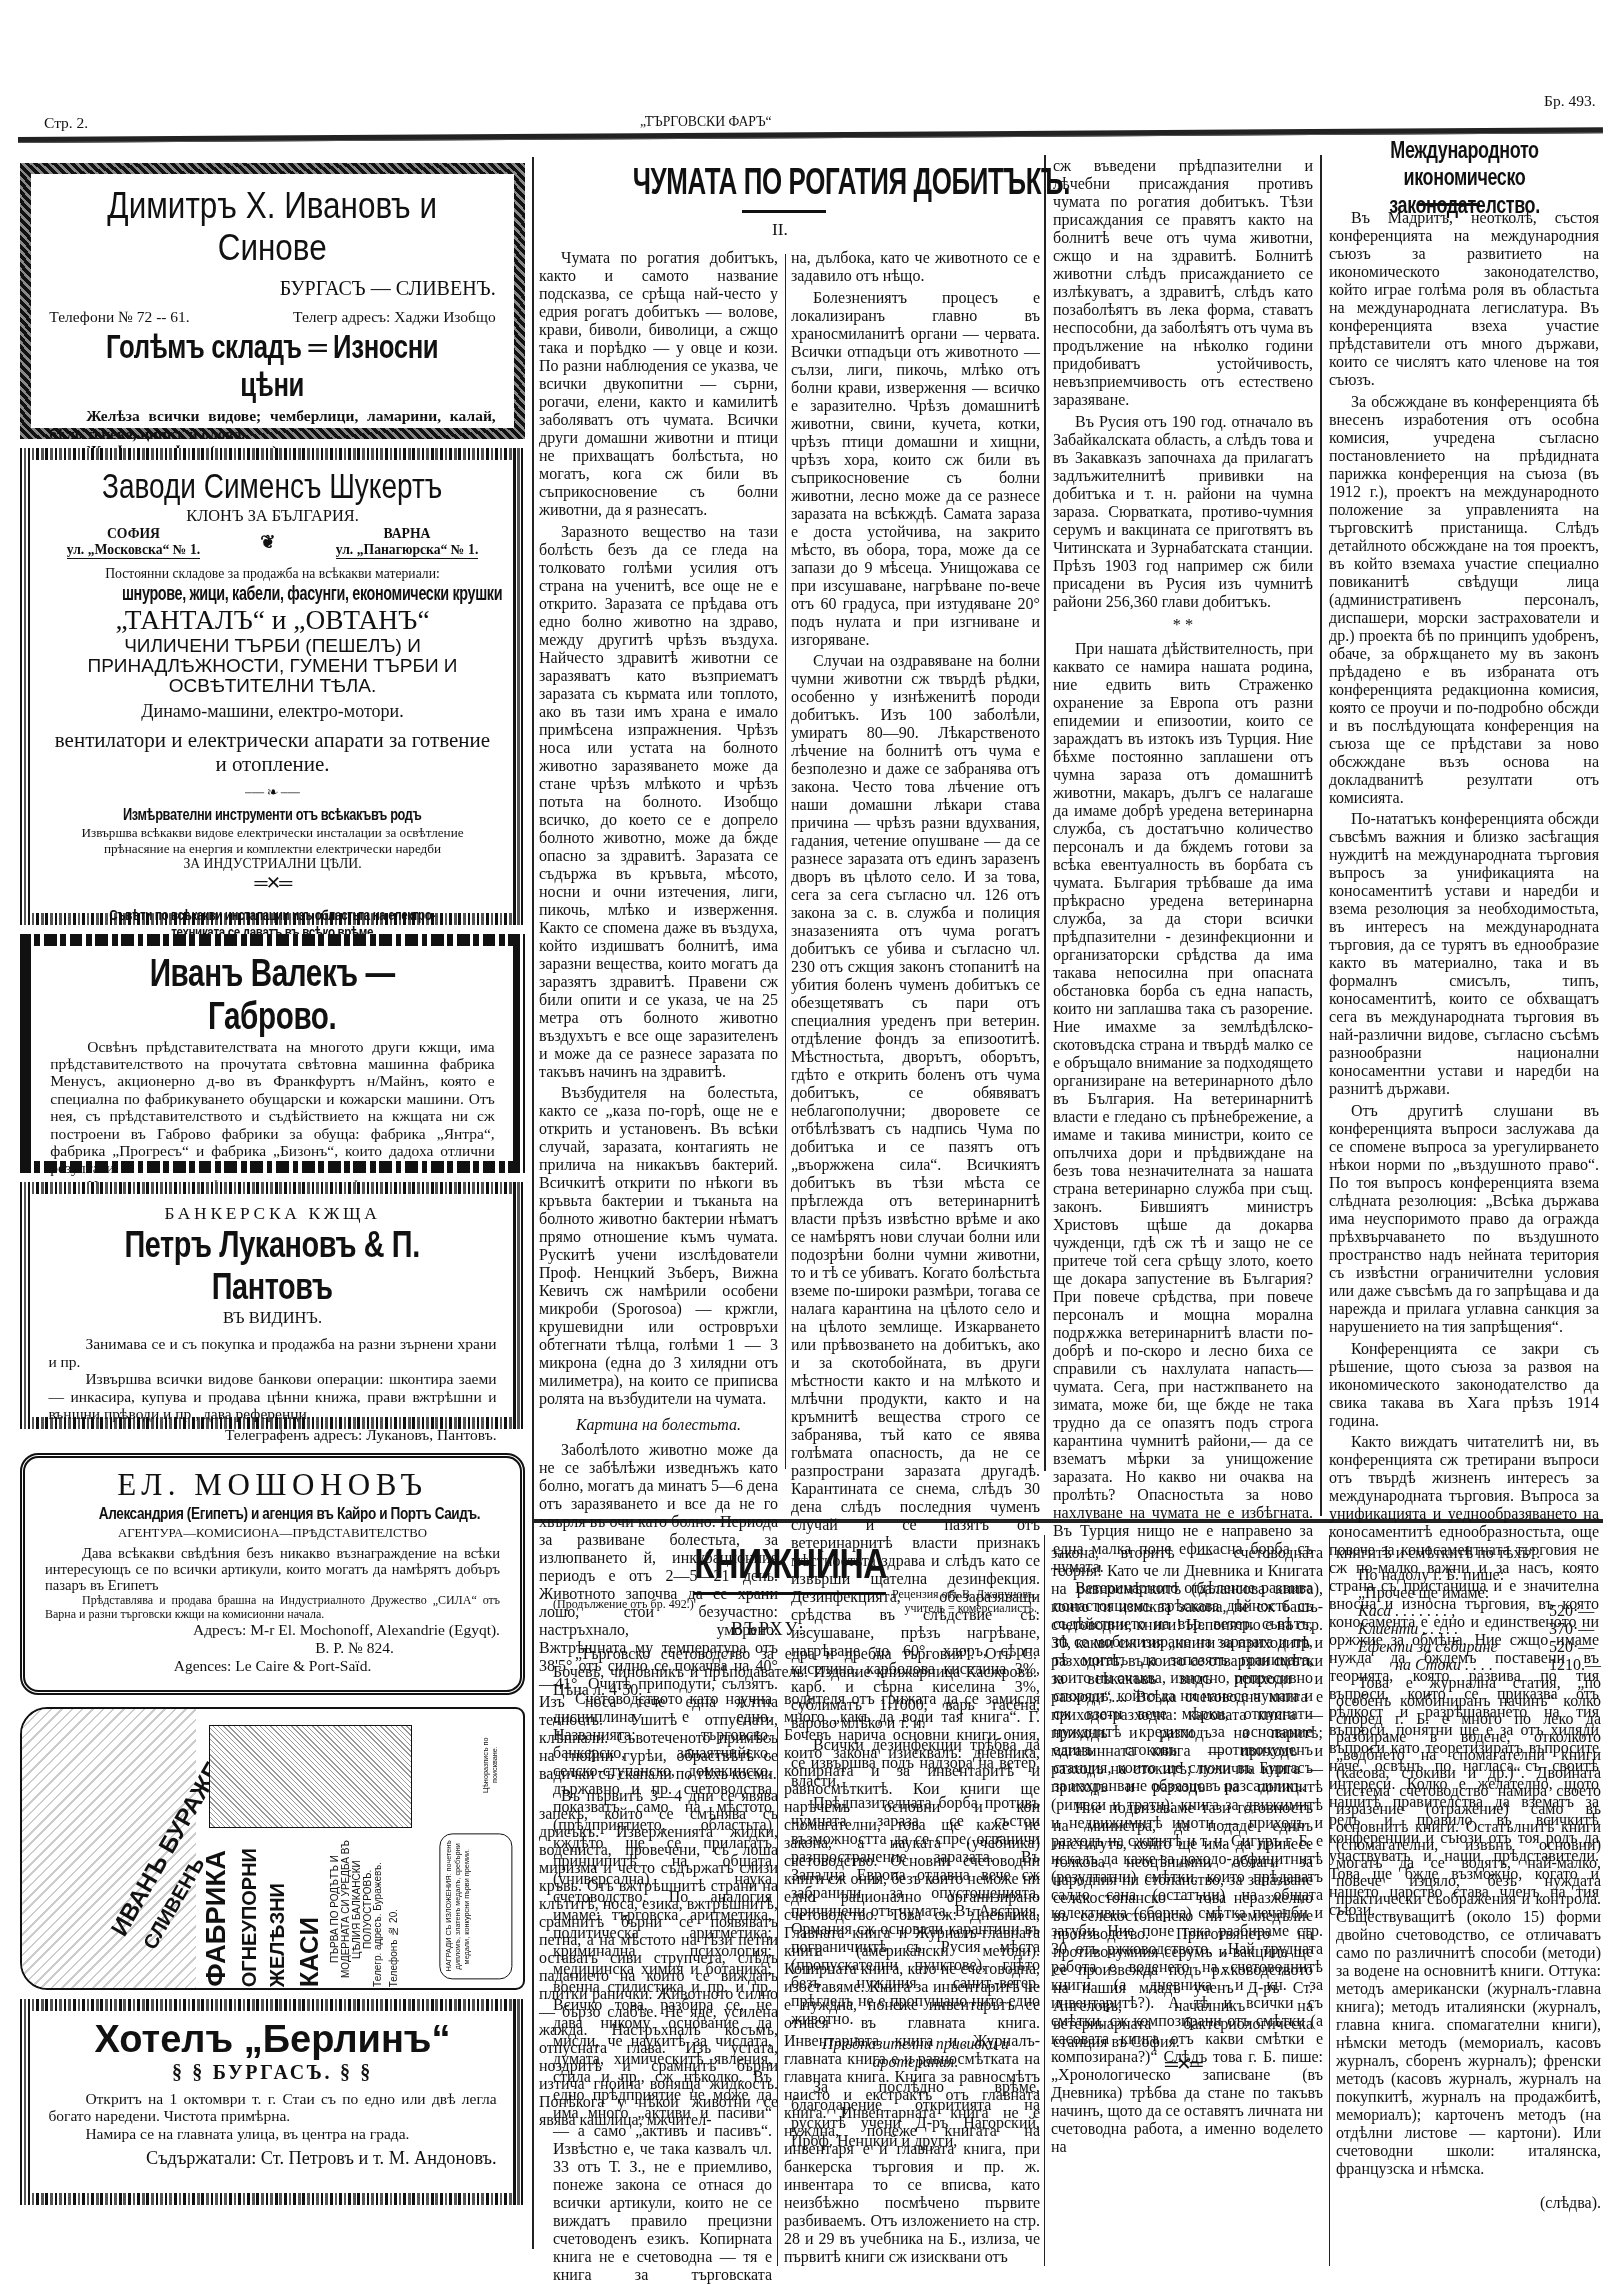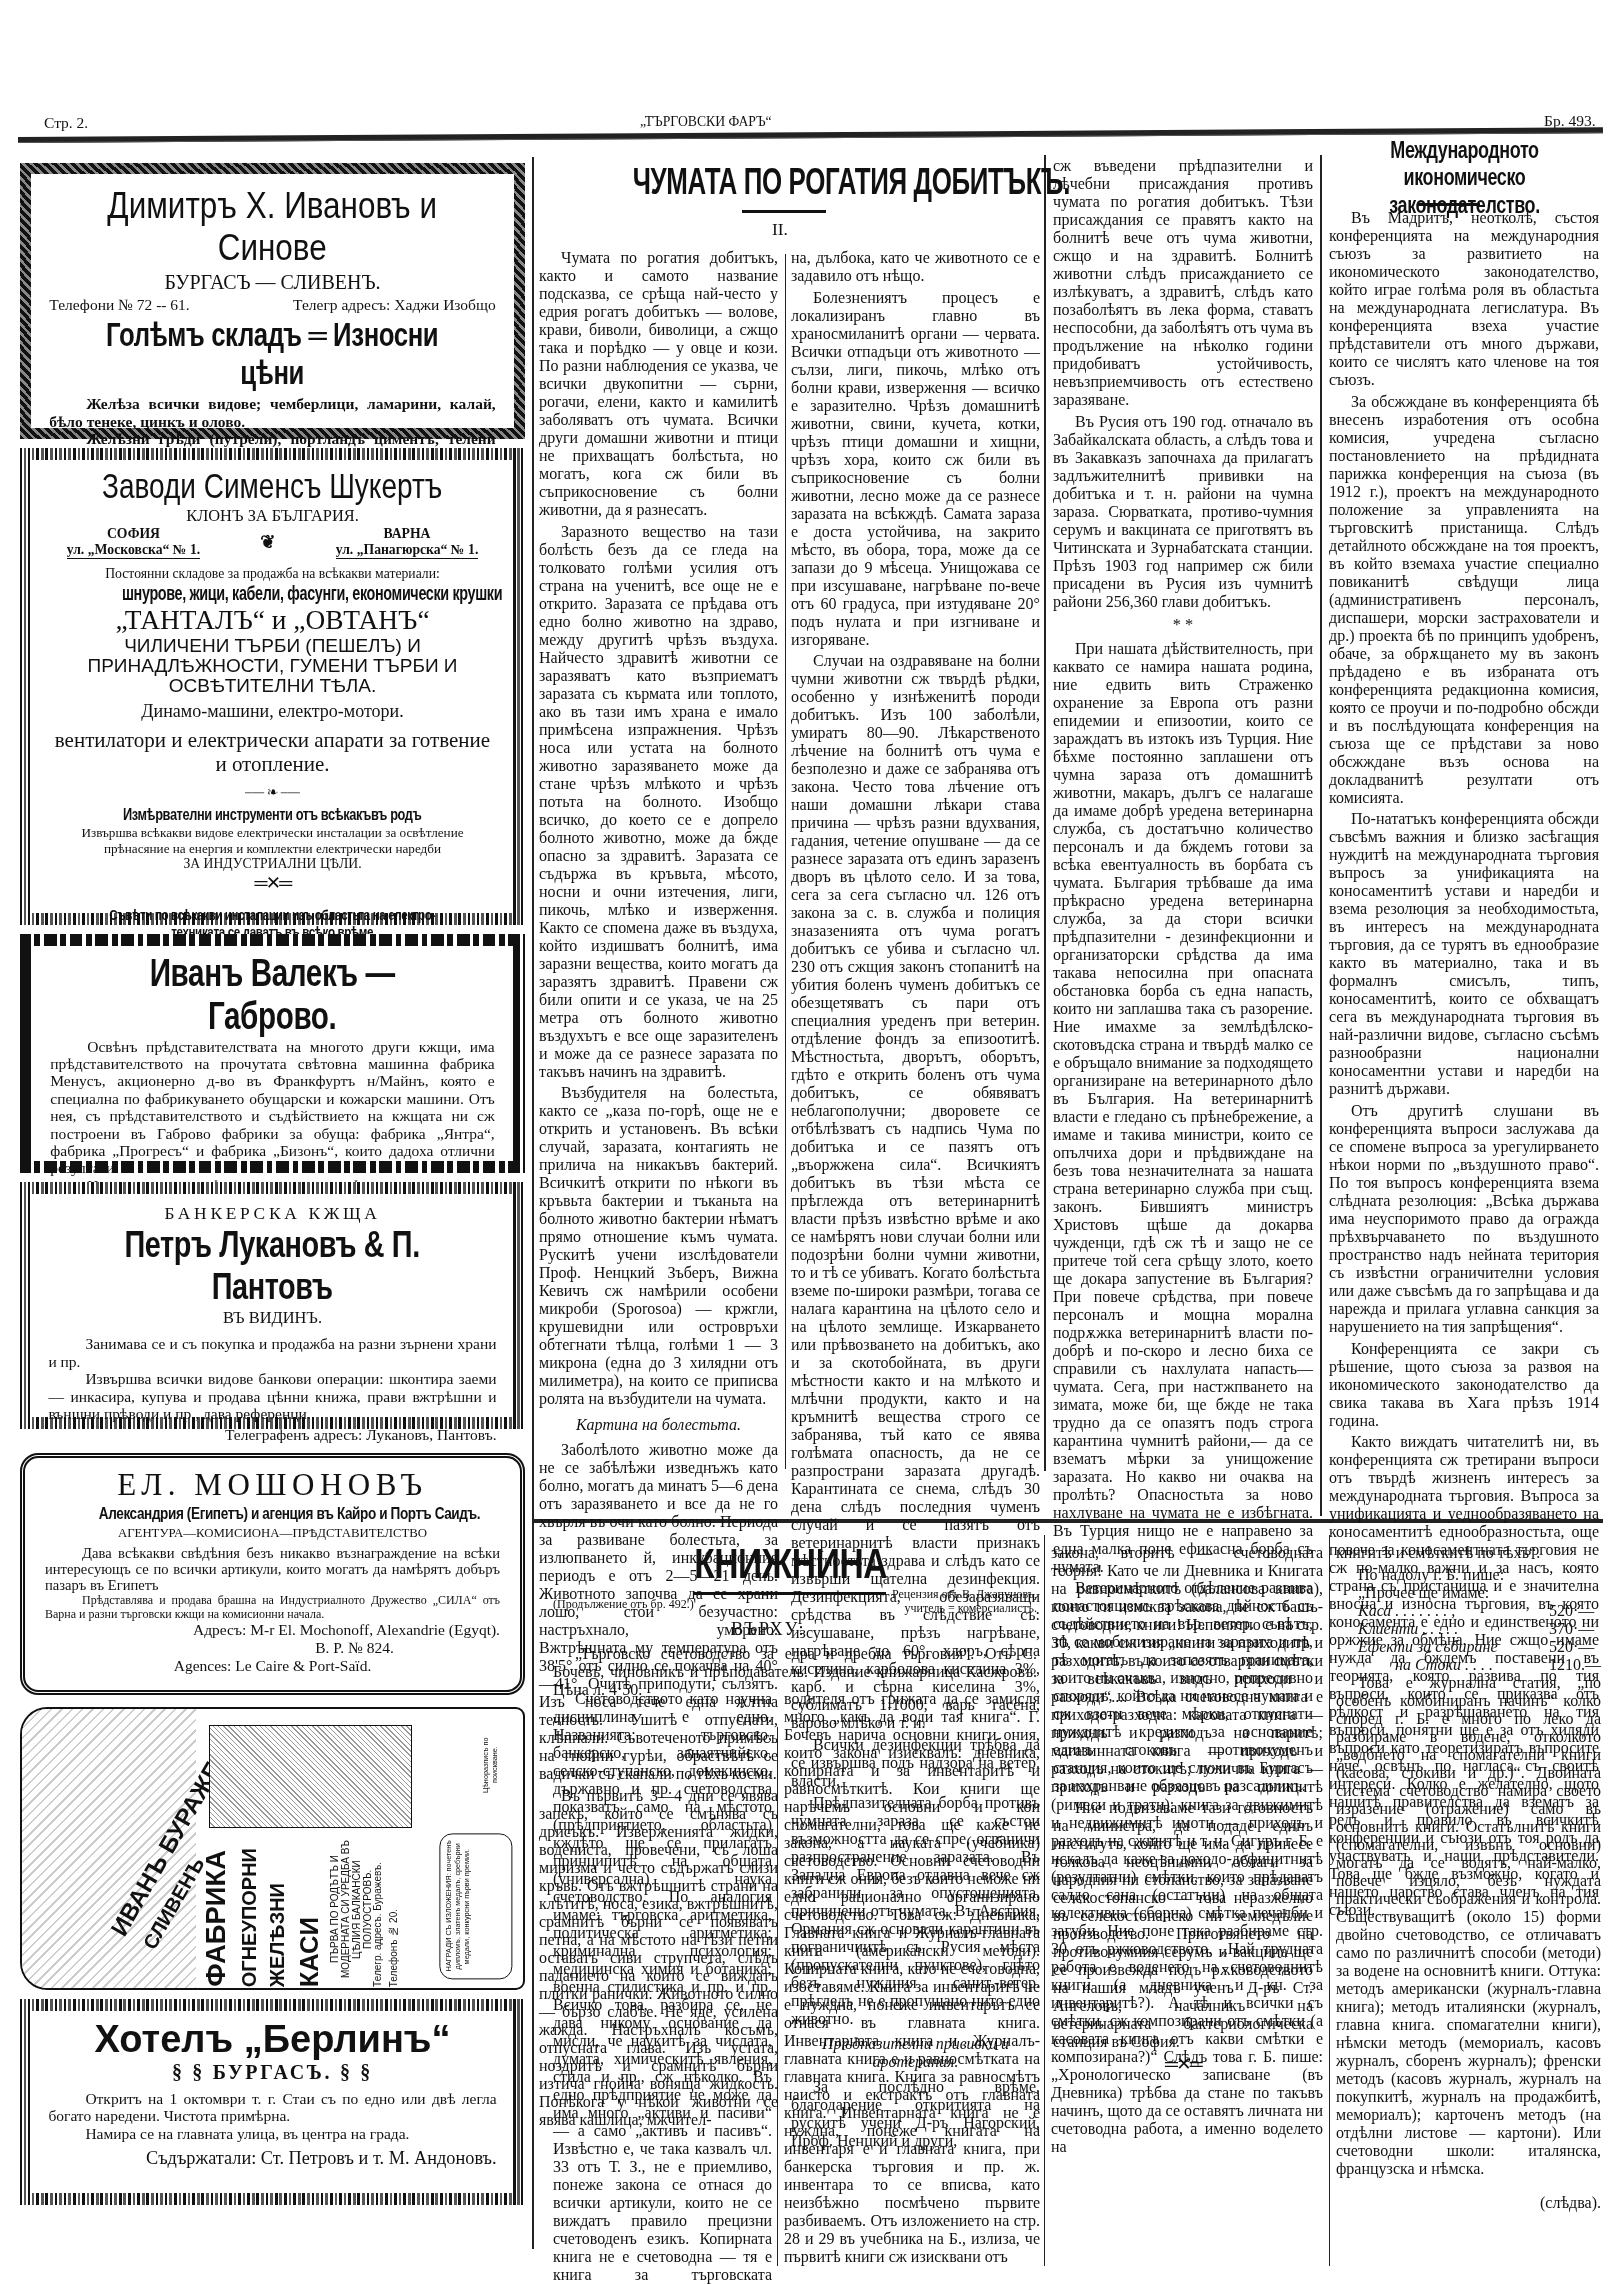--- a/index.html
+++ b/index.html
@@ -26,26 +26,26 @@
   .col .sub { text-align:center; font-style:italic; text-indent:0; margin:7.3px 0; }
   .headline { position:absolute; font-family:"Liberation Sans",sans-serif; font-weight:bold; text-align:center; }
   .deco-x { text-align:center; font-size:18.3px; letter-spacing:-1.8px; }
   .ledger { display:grid; grid-template-columns: 1fr auto; column-gap:9.1px; padding-left:22px; }
 </style>
 </head>
 <body>
 
 <div class="abs hdr" style="left:44px;">Стр. 2.</div>
 <div class="abs hdr" style="left:640px;font-size:13.7px;">„ТЪРГОВСКИ ФАРЪ“</div>
-<div class="abs hdr" style="left:1544px;top:112px;">Бр. 493.</div>
+<div class="abs hdr" style="left:1544px;top:92px;">Бр. 493.</div>
 <div class="abs rule-top"></div>
 
 <div class="ad b-check" style="top:163px;height:276px;padding:7.3px 18.3px;">
   <div style="font-size:37px;font-family:'Liberation Sans',sans-serif;margin-top:3.7px;transform:scaleX(0.85);">Димитръ Х. Ивановъ и Синове</div>
-  <div style="font-size:20px;margin:2px 0;">БУРГАСЪ — СЛИВЕНЪ.</div>
+  <div style="font-size:20px;margin:8px 0;text-align:right;">БУРГАСЪ — СЛИВЕНЪ.</div>
   <div style="display:flex;justify-content:space-between;font-size:15.5px;">
     <span>Телефони № 72 -- 61.</span>
     <span>Телегр адресъ: Хаджи Изобщо</span>
   </div>
   <div style="font-size:33px;margin:1.8px 0 3.7px;"><span class="cond">Голѣмъ складъ ═ Износни цѣни</span></div>
   <p class="bold">Желѣза всички видове; чемберлици, ламарини, калай, бѣло тенеке, цинкъ и олово.</p>
   <p class="bold">Желѣзни грѣди (путрели), портландъ циментъ, телени гвоздеи, безиръ, холандски бои, подковни гвоздеи, петали, тръби желѣзни и каучукови, лопати, кофи и всички сортове дребна желѣзария.</p>
   <p class="bold">Разполагайки съ ангажименти за голѣми партиди правимъ доставки направо съ конкурентни цѣни.</p>
 </div>
 

